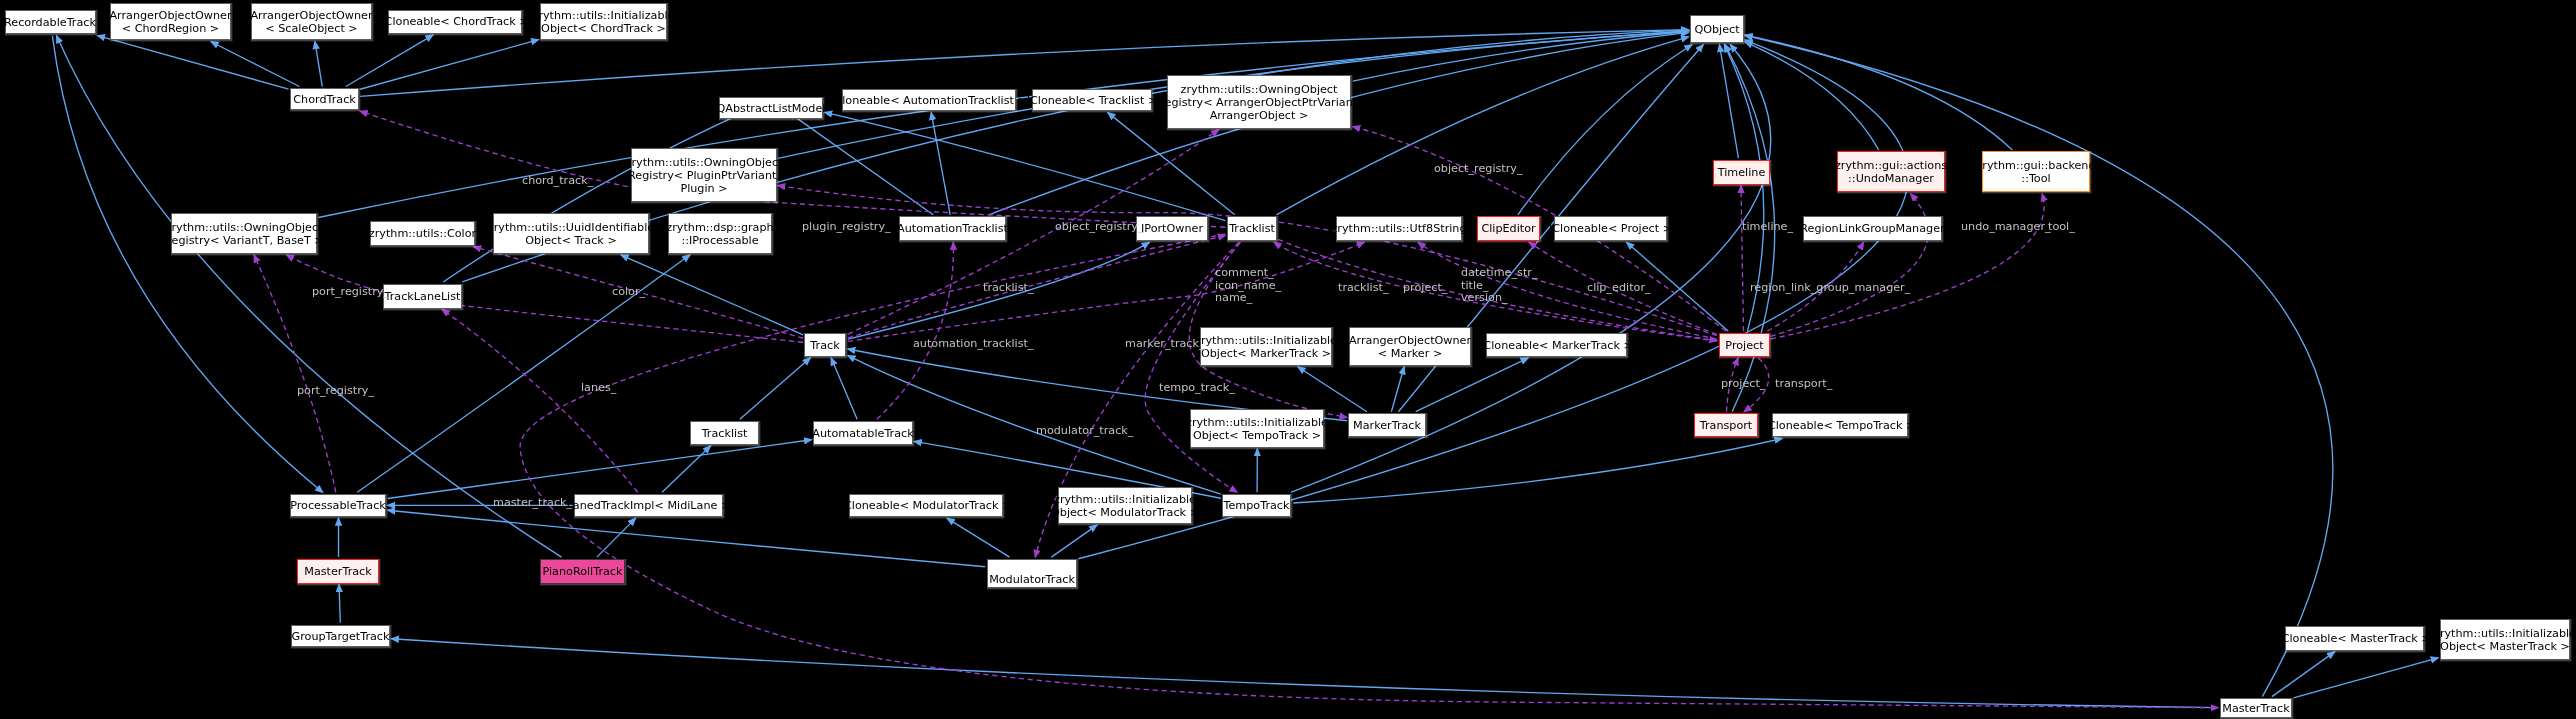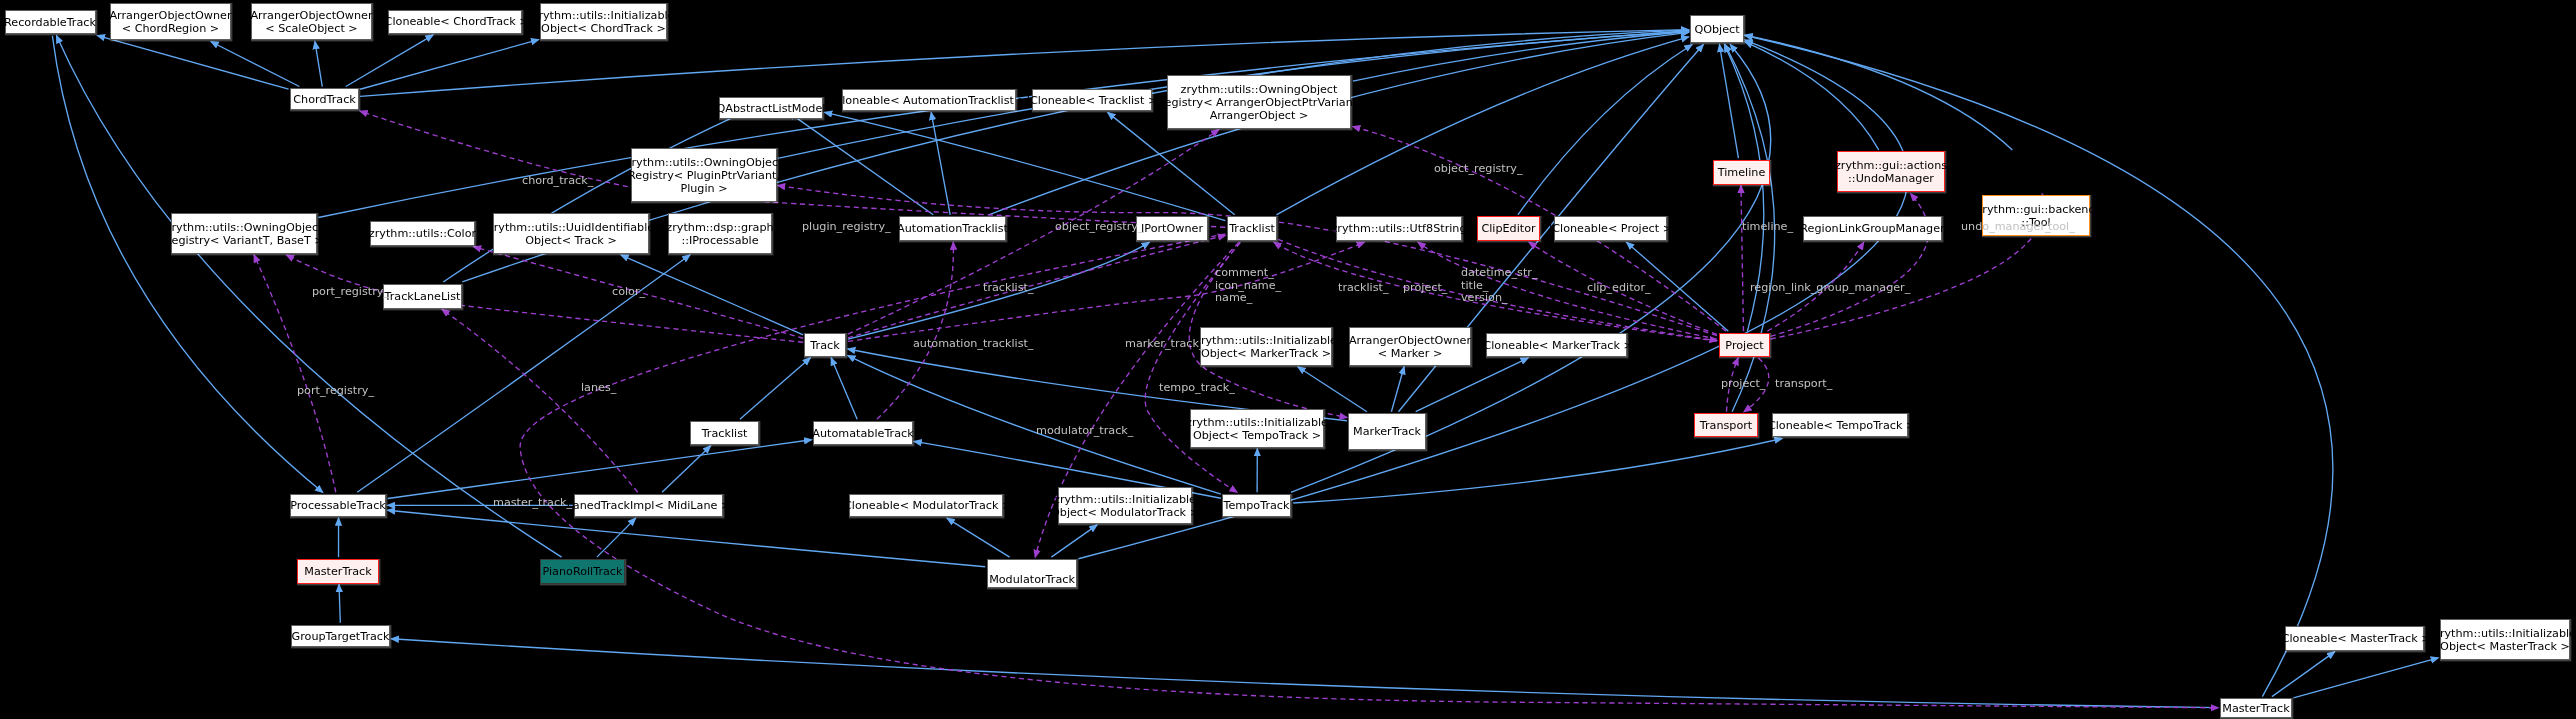--- a/index.html
+++ b/index.html
@@ -5,21 +5,21 @@
   html,body{margin:0;padding:0;background:#000;}
   #stage{position:relative;width:2576px;height:719px;background:#000;overflow:hidden;
          font-family:"DejaVu Sans", sans-serif;}
   #edge-layer{position:absolute;left:0;top:0;width:2576px;height:719px;}
   .node{position:absolute;display:flex;flex-direction:column;justify-content:center;align-items:center;
         box-sizing:border-box;background:#ffffff;border:1.5px solid #5d5d5d;color:#000;
         font-size:11.2px;line-height:13px;text-align:center;white-space:nowrap;padding:0.7px 4.5px;
         box-shadow:0.7px 0.7px 0 0.7px rgba(255,255,255,0.25);cursor:pointer;z-index:2;}
   .node.red{border-color:#ff1c1c;background:#fff0f0;}
   .node.orange{border-color:#ff8c1a;background:#ffffff;}
-  .node.current{background:#0f766e;border-color:#383838;cursor:default;}
+  .node.current{background:#ec4899;border-color:#383838;cursor:default;}
   .nl{pointer-events:none;}
   .edge-label{position:absolute;color:#c2c2c2;font-size:11.2px;line-height:12.7px;
               white-space:nowrap;z-index:3;}
 </style>
 </head>
 <body>
 
 <div id="stage">
   <svg id="edge-layer" xmlns="http://www.w3.org/2000/svg" viewBox="0 0 3452 964" width="2576" height="719">
     <defs>
@@ -157,21 +157,21 @@
         <div class="nl">Registry&lt; PluginPtrVariant,</div>
         <div class="nl">Plugin &gt;</div>
       </div>
       <div class="node red" style="left: 1713px; top: 160px; width: 57px; height: 24.6px;">
         <div class="nl">Timeline</div>
       </div>
       <div class="node red" style="left: 1837px; top: 151px; width: 108px; height: 41px;">
         <div class="nl">zrythm::gui::actions</div>
         <div class="nl">::UndoManager</div>
       </div>
-      <div class="node orange" style="left: 1982px; top: 151px; width: 108px; height: 41px; margin-top: 44px;">
+      <div class="node orange" style="left: 1982px; top: 151px; width: 108px; height: 41px;">
         <div class="nl">zrythm::gui::backend</div>
         <div class="nl">::Tool</div>
       </div>
       <div class="node default" style="left: 171px; top: 213px; width: 146px; height: 41px;">
         <div class="nl">zrythm::utils::OwningObject</div>
         <div class="nl">Registry&lt; VariantT, BaseT &gt;</div>
       </div>
       <div class="node default" style="left: 370px; top: 221px; width: 105px; height: 24.6px;">
         <div class="nl">zrythm::utils::Color</div>
       </div>
@@ -227,21 +227,21 @@
       <div class="node default" style="left: 690px; top: 421px; width: 69px; height: 24px;">
         <div class="nl">Tracklist</div>
       </div>
       <div class="node default" style="left: 813px; top: 421px; width: 100px; height: 24px;">
         <div class="nl">AutomatableTrack</div>
       </div>
       <div class="node default" style="left: 1190px; top: 409px; width: 134px; height: 39px;">
         <div class="nl">zrythm::utils::Initializable</div>
         <div class="nl">Object&lt; TempoTrack &gt;</div>
       </div>
-      <div class="node default" style="left: 1348px; top: 413px; width: 78px; height: 37px;">
+      <div class="node default" style="left: 1348px; top: 413px; width: 78px; height: 24px;">
         <div class="nl">MarkerTrack</div>
       </div>
       <div class="node red" style="left: 1694px; top: 413px; width: 64px; height: 24px;">
         <div class="nl">Transport</div>
       </div>
       <div class="node default" style="left: 1772px; top: 413px; width: 136px; height: 24px;">
         <div class="nl">ICloneable&lt; TempoTrack &gt;</div>
       </div>
       <div class="node default" style="left: 290px; top: 494px; width: 96px; height: 23px;">
         <div class="nl">ProcessableTrack</div>

